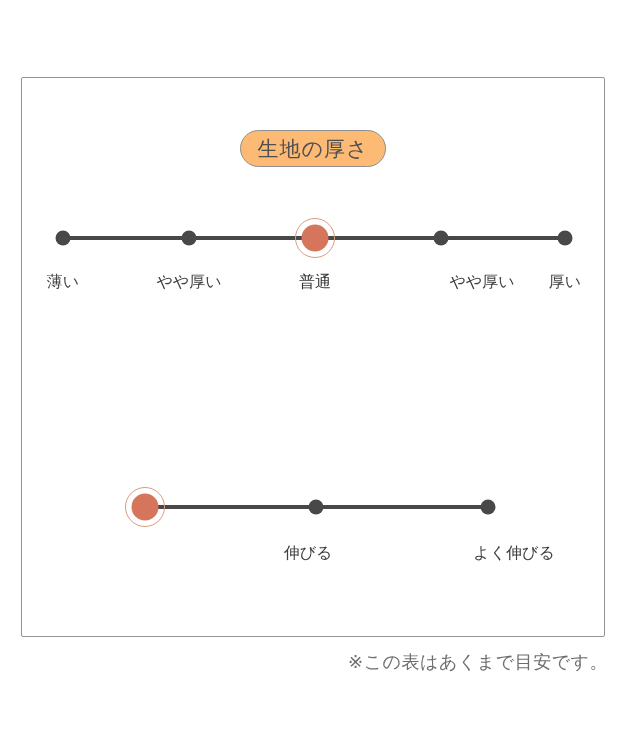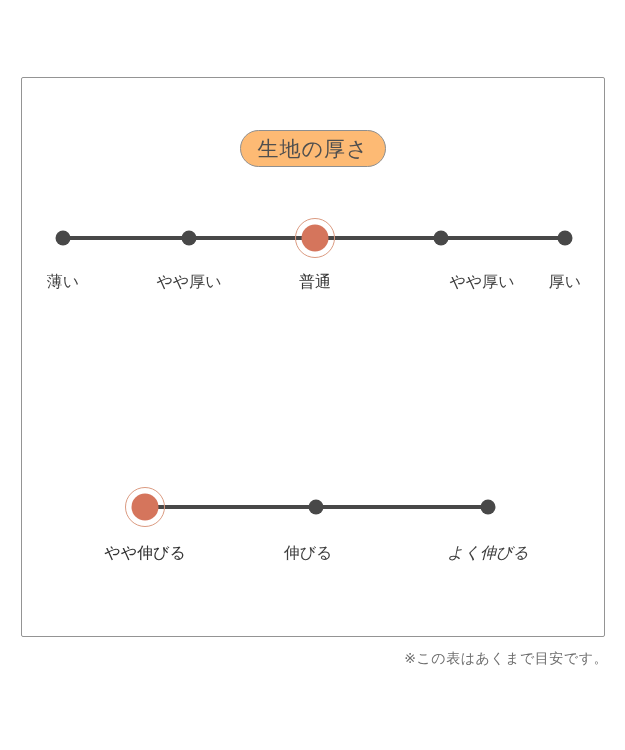--- a/index.html
+++ b/index.html
@@ -48,21 +48,21 @@
     border:1.5px solid var(--accent-ring);box-sizing:border-box;
     transform:translate(-50%,-50%);background:transparent;z-index:4;
   }
   .scale-label{
     position:absolute;transform:translateX(-50%);
     font-size:16px;color:var(--label);white-space:nowrap;line-height:1;
   }
   .scale-label.selected{font-weight:normal;color:#333333;}
   .note{
     position:absolute;right:17px;top:650px;
-    font-size:14px;color:var(--note);letter-spacing:0.5px;white-space:nowrap;
+    font-size:18px;color:var(--note);letter-spacing:0.5px;white-space:nowrap;
   }
 </style>
 </head>
 <body>
 
 <div class="chart-box">
 
   <section class="scale">
     <div class="pill" style="top: 52px;">
       <span>生地の厚さ</span>
@@ -81,23 +81,22 @@
         <div class="dot" style="left: 543px; top: 160px;"></div>
         <div class="scale-label" style="left: 543px; top: 196px; text-align: right;">厚い</div>
       </div>
   </section>
 
   <section class="scale">
     <div class="track-area">
         <div class="track-line" style="left: 123px; width: 343px; top: 427px;"></div>
         <div class="dot selected" style="left: 123px; top: 429px;"></div>
         <div class="ring" style="left: 123px; top: 429px;"></div>
-        <div class="scale-label selected" style="left: 123px; top: 467px;">やや伸びる</div>
         <div class="dot" style="left: 294px; top: 429px;"></div>
         <div class="scale-label" style="left: 286px; top: 467px;">伸びる</div>
         <div class="dot" style="left: 466px; top: 429px;"></div>
-        <div class="scale-label" style="left: 466px; top: 467px; font-style: italic;">よく伸びる</div>
+        <div class="scale-label" style="left: 492px; top: 467px;">よく伸びる</div>
       </div>
   </section>
 
 </div>
 
 <div class="note">※この表はあくまで目安です。</div>
 
 </body></html>

